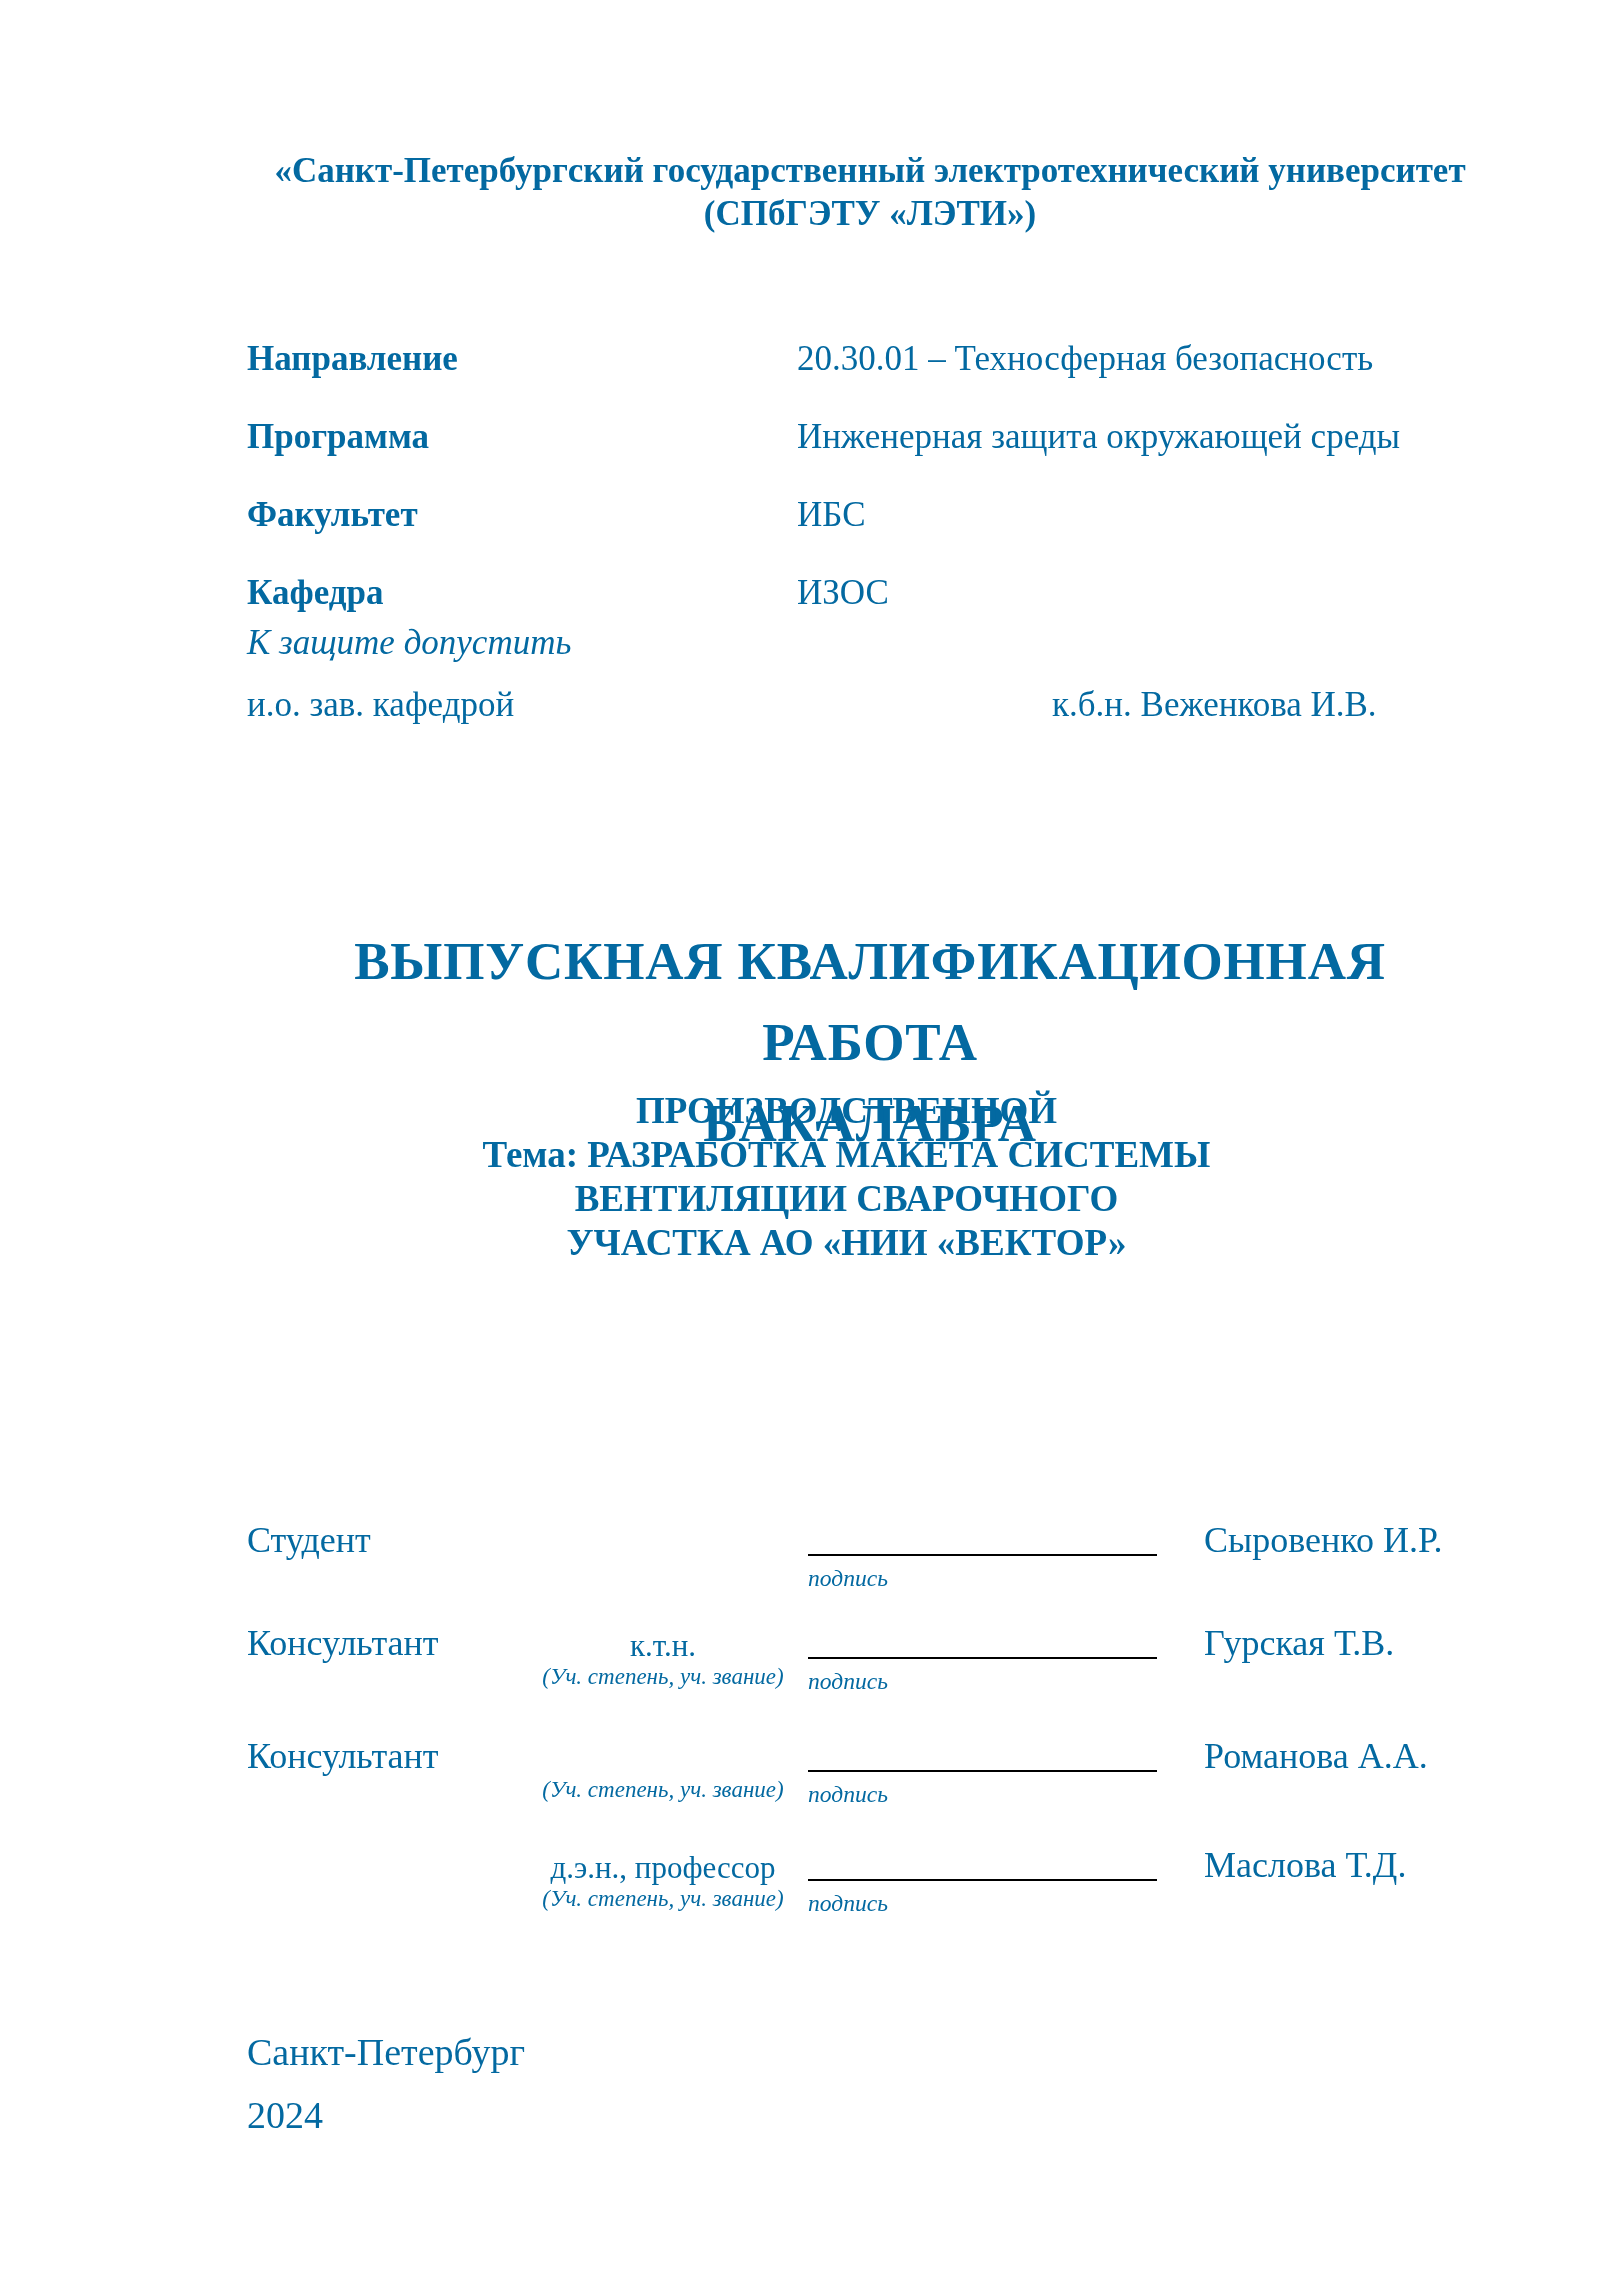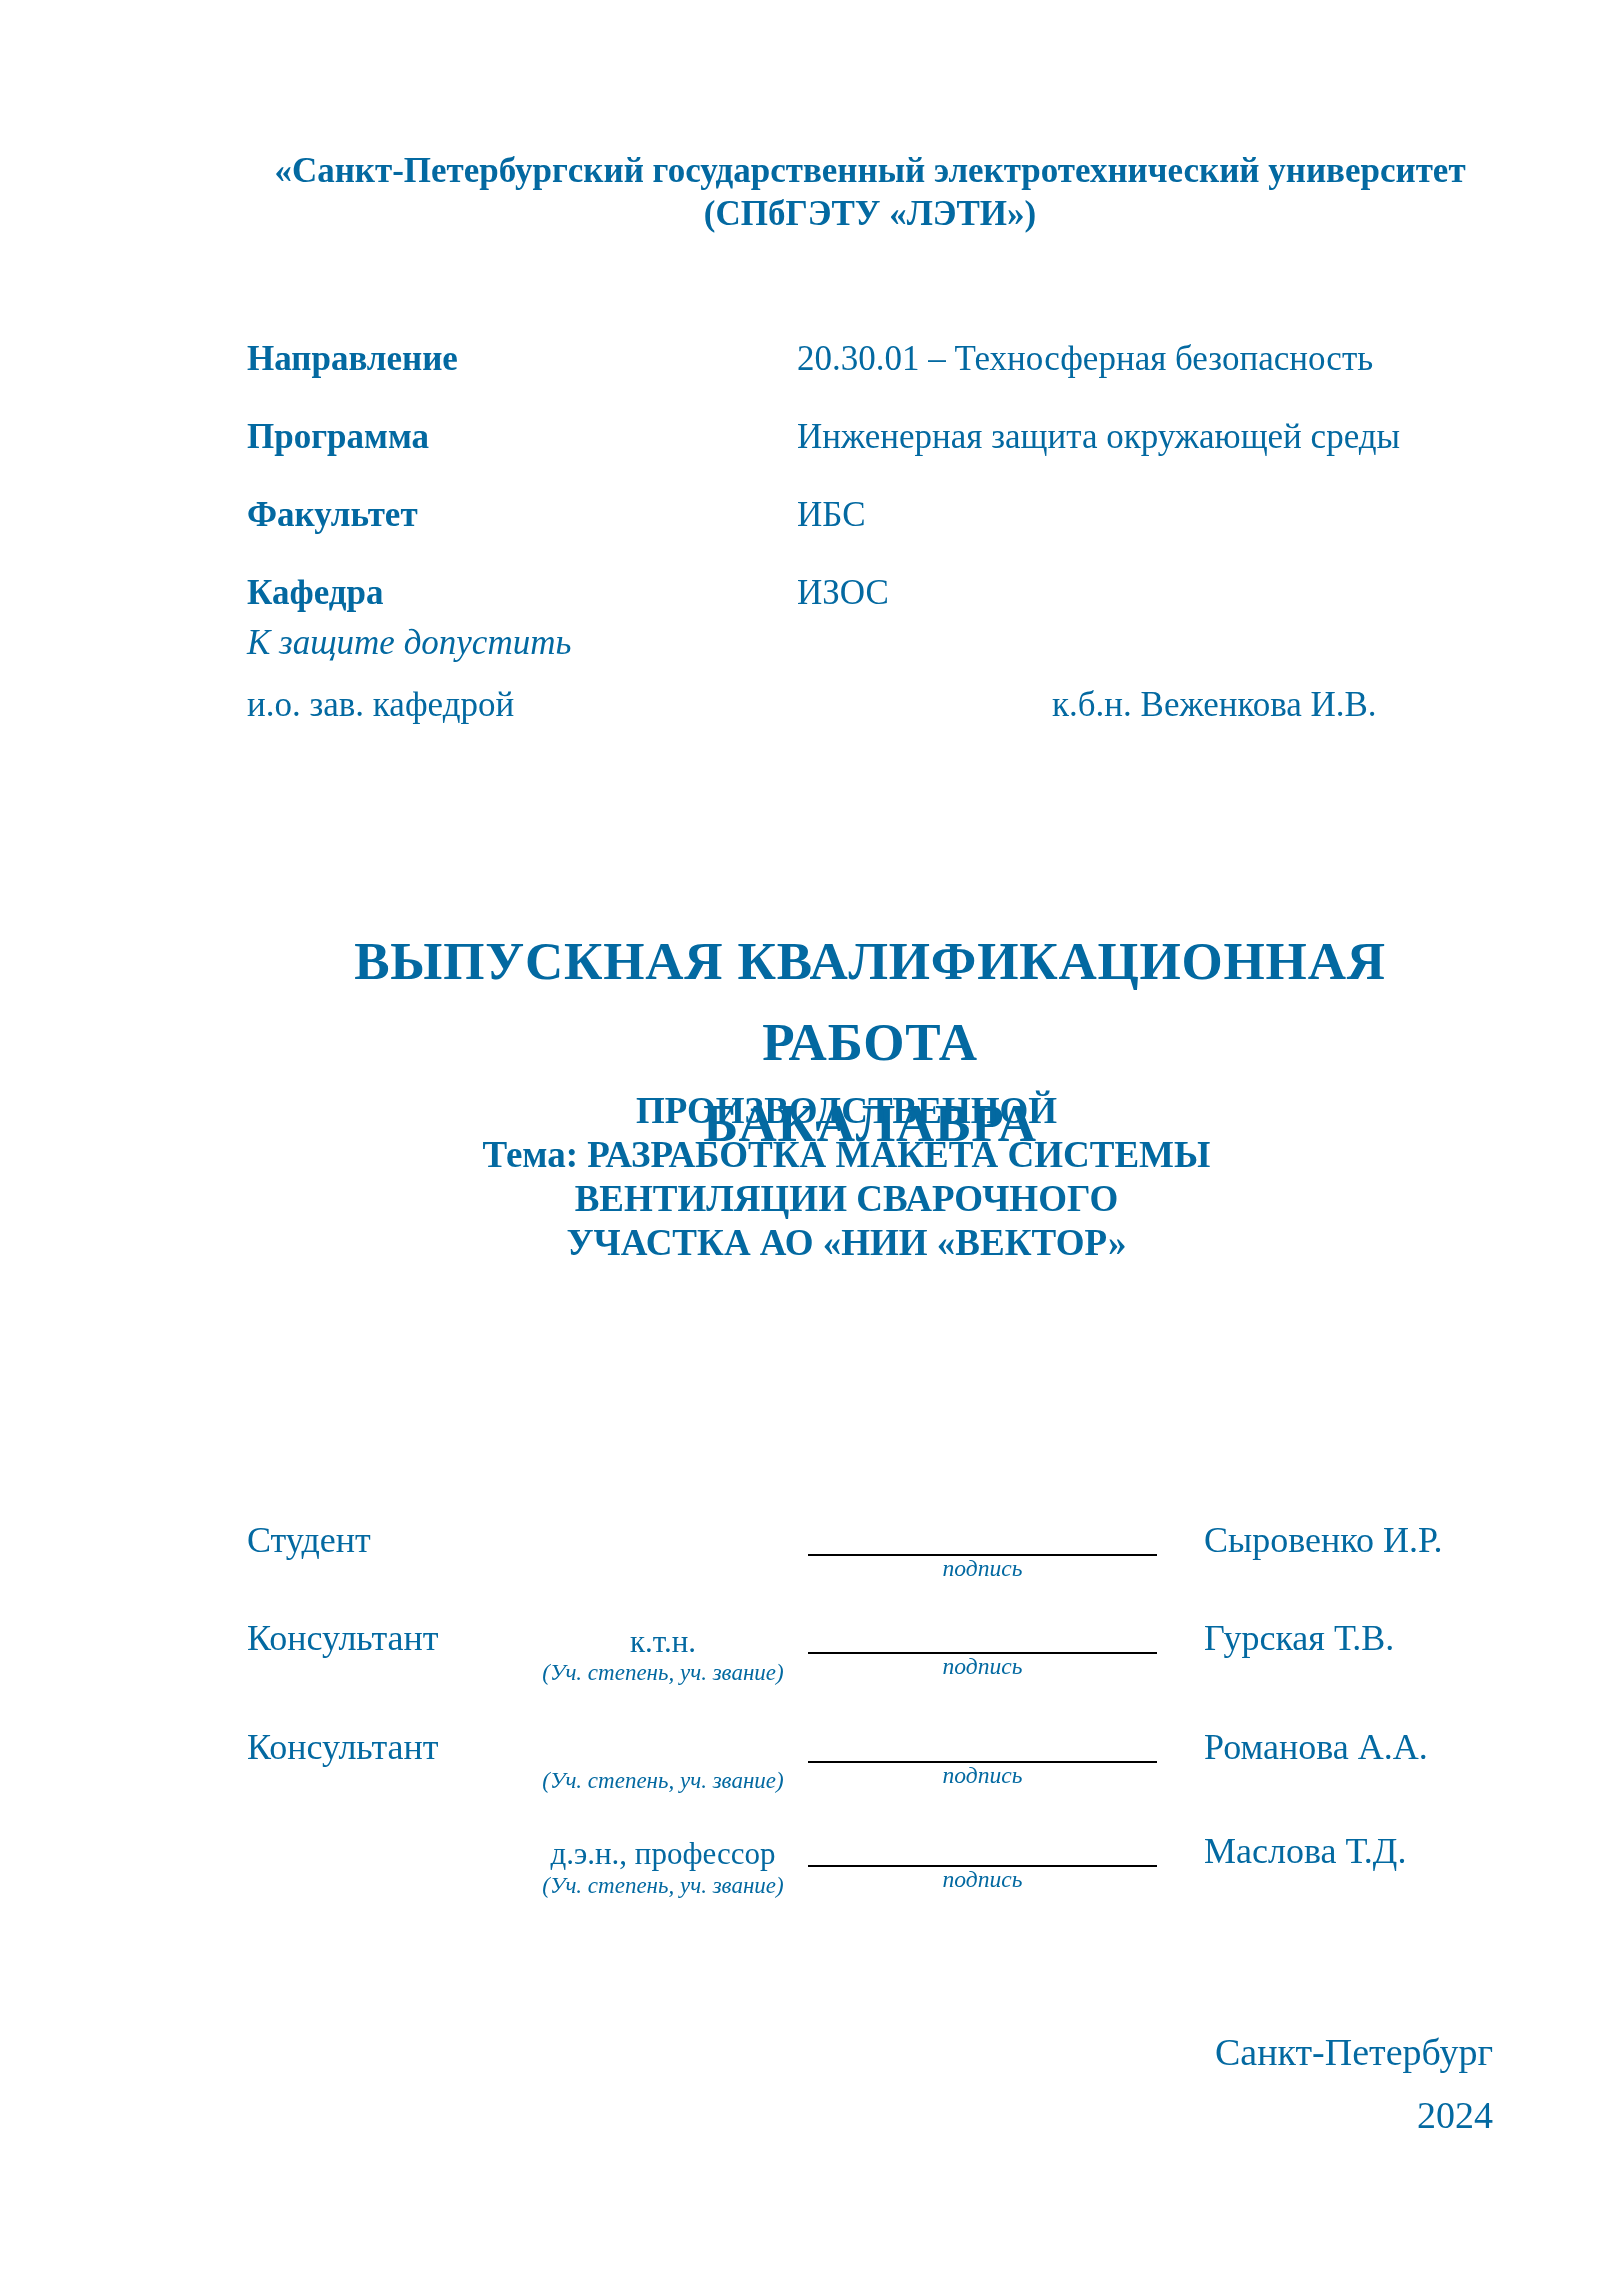--- a/index.html
+++ b/index.html
@@ -117,37 +117,37 @@
     line-height: 25px;
     min-height: 25px;
     font-style: italic;
   }
   .sig-cell { }
   .sig-line {
     height: 33px;
     border-bottom: 2.4px solid #000000;
   }
   .sig-caption {
-    margin-top: 0;
+    margin-top: 10px;
     font-size: 23.6px;
     line-height: 25px;
     font-style: italic;
-    text-align: center;
+    text-align: left;
   }
   .sig-name {
     padding-left: 47px;
     white-space: nowrap;
   }
   
   .footer {
     position: absolute;
     top: 2021px;
     left: 247px;
-    right: 130px;
-    text-align: right;
+    right: 138px;
+    text-align: left;
     font-size: 38px;
     line-height: 63px;
   }
 </style>
 </head>
 <body>
 
 <div class="page">
 
   <div class="header">

